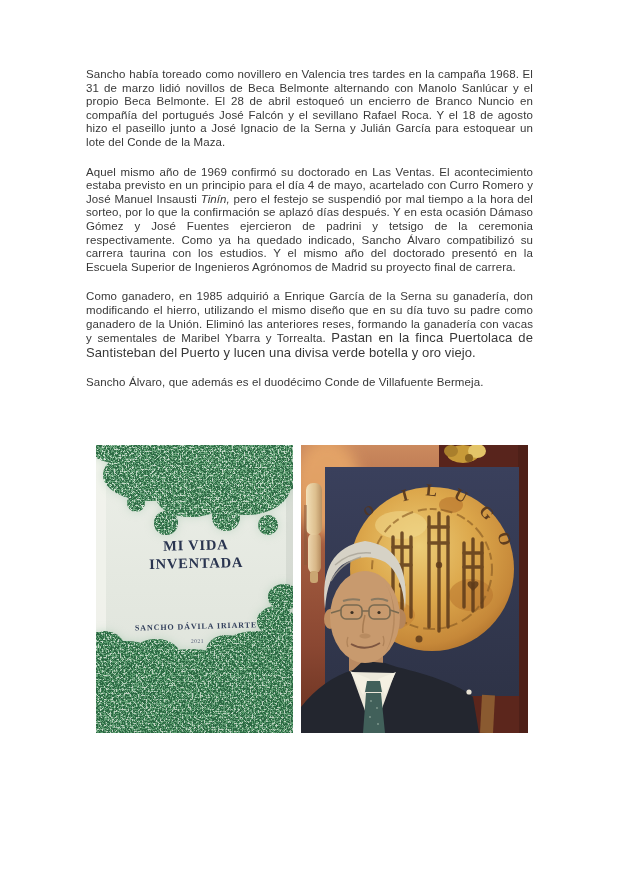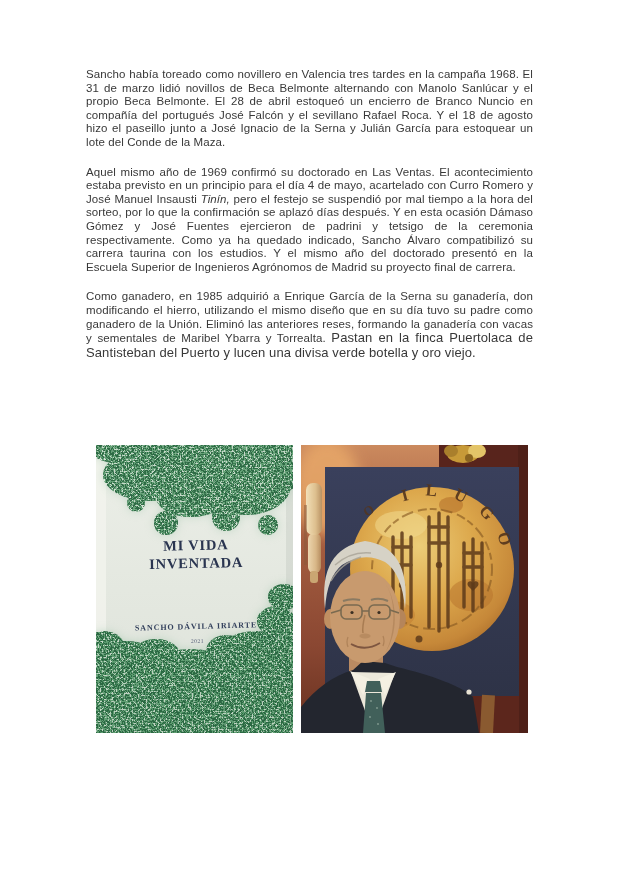--- a/index.html
+++ b/index.html
@@ -25,20 +25,21 @@
 </style>
 </head>
 <body>
 
 <div class="page">
 
   <div class="content">
     <p><span>Sancho había toreado como novillero en Valencia tres tardes en la campaña 1968. El 31 de marzo lidió novillos de Beca Belmonte alternando con Manolo Sanlúcar y el propio Beca Belmonte. El 28 de abril estoqueó un encierro de Branco Nuncio en compañía del portugués José Falcón y el sevillano Rafael Roca. Y el 18 de agosto hizo el paseillo junto a José Ignacio de la Serna y Julián García para estoquear un lote del Conde de la Maza.</span></p>
     <p><span>Aquel mismo año de 1969 confirmó su doctorado en Las Ventas. El acontecimiento estaba previsto en un principio para el día 4 de mayo, acartelado con Curro Romero y José Manuel Insausti </span><i>Tinín,</i><span> pero el festejo se suspendió por mal tiempo a la hora del sorteo, por lo que la confirmación se aplazó días después. Y en esta ocasión Dámaso Gómez y José Fuentes ejercieron de padrini y tetsigo de la ceremonia respectivamente.  Como ya ha quedado indicado, Sancho Álvaro compatibilizó su carrera taurina con los estudios. Y el mismo año del doctorado presentó en la Escuela Superior de Ingenieros Agrónomos de Madrid su proyecto final de carrera.</span></p>
     <p><span>Como ganadero, en 1985 adquirió a Enrique García de la Serna su ganadería, don modificando el hierro, utilizando el mismo diseño que en su día tuvo su padre como ganadero de la Unión. Eliminó las anteriores reses, formando la ganadería con vacas y sementales de Maribel Ybarra y Torrealta. </span><span class="alt">Pastan en la finca Puertolaca de Santisteban del Puerto y lucen una divisa verde botella y oro viejo.</span></p>
+    <p><span>Sancho Álvaro, que además es el duodécimo Conde de Villafuente Bermeja.</span></p>
   </div>
 
   <div class="images">
 
     <svg class="book" width="197" height="288" viewBox="0 0 197 288">
       <defs>
         <linearGradient id="coverBg" x1="0" y1="0" x2="0" y2="1">
           <stop offset="0" stop-color="#ecefe8"></stop>
           <stop offset="0.5" stop-color="#e4e8e0"></stop>
           <stop offset="1" stop-color="#dde2da"></stop>

